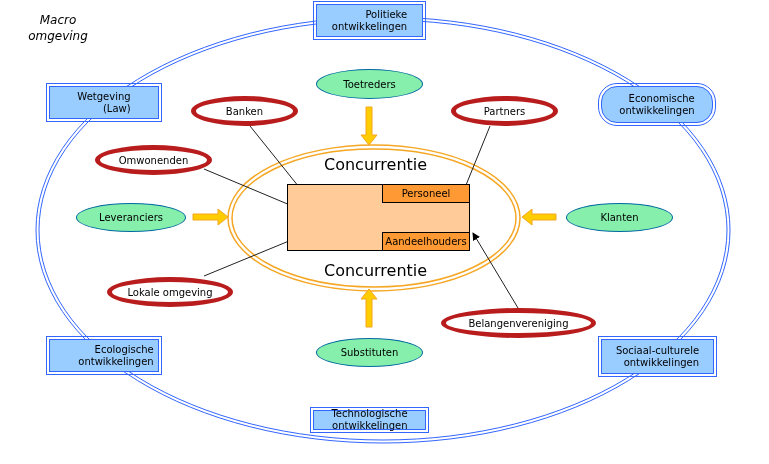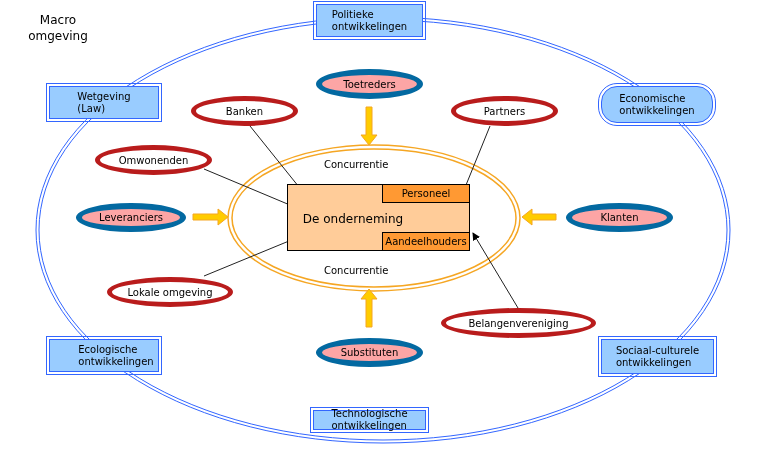--- a/index.html
+++ b/index.html
@@ -1,32 +1,32 @@
 <!DOCTYPE html>
 <html><head>
   <meta charset="utf-8">
   <style>
     html, body { margin: 0; padding: 0; background: #ffffff; }
     body { width: 769px; height: 464px; position: relative; overflow: hidden;
            font-family: "DejaVu Sans", sans-serif; }
     #canvas { position: absolute; left: 0; top: 0; }
-    .lbl { position: absolute; font-size: 10px; color: #000; text-align: left;
+    .lbl { position: absolute; font-size: 16px; color: #000; text-align: right;
            line-height: 12px; white-space: nowrap; }
     .macro { position: absolute; left: 18px; top: 12px; width: 80px; font-size: 12px;
-             line-height: 16px; text-align: center; color: #000; }
+             font-style: italic; line-height: 16px; text-align: center; color: #000; }
     .bluebox { position: absolute; box-sizing: border-box; background: #99ccff;
                border: 1px solid #3366ff; outline: 1px solid #3366ff; outline-offset: 2px;
                display: flex; align-items: center; justify-content: center;
-               font-size: 10px; line-height: 12px; text-align: left; color: #000;
+               font-size: 10px; line-height: 12px; text-align: right; color: #000;
                white-space: pre-line; }
     .oval { position: absolute; box-sizing: border-box; border-radius: 50%;
             display: flex; align-items: center; justify-content: center;
             font-size: 10px; color: #000; white-space: nowrap; }
     .white-oval { background: #fff; border: 5px solid #b91c1c; }
-    .yellow-oval { background: #fca5a5; border: 6px solid #0369a1; }
+    .yellow-oval { background: #86efac; border: 1px solid #0369a1; }
     .core { position: absolute; left: 287px; top: 184px; width: 183px; height: 67px;
             box-sizing: border-box; background: #ffcc99; border: 1px solid #000; }
     .core-title { position: absolute; left: 0; width: 130px; top: 27px; text-align: center;
                   font-size: 12px; color: #000; }
     .tag { position: absolute; right: -1px; width: 88px; height: 19px; box-sizing: border-box;
            background: #ff9933; border: 1px solid #000; font-size: 10px;
            display: flex; align-items: center; justify-content: center; color: #000; }
   </style>
 </head>
 <body>
@@ -88,16 +88,15 @@
 
 <div class="oval yellow-oval" style="left:316px;top:69px;width:107px;height:30px;">Toetreders</div>
 <div class="oval yellow-oval" style="left:76px;top:203px;width:110px;height:29px;">Leveranciers</div>
 <div class="oval yellow-oval" style="left:566px;top:203px;width:107px;height:29px;">Klanten</div>
 <div class="oval yellow-oval" style="left:316px;top:338px;width:107px;height:29px;">Substituten</div>
 
 <div class="lbl" style="left:324px;top:159px;width:100px;">Concurrentie</div>
 <div class="lbl" style="left:324px;top:265px;width:100px;">Concurrentie</div>
 
 <div class="core">
-  <div class="core-title">De onderneming</div>
   <div class="tag" style="top:-1px;">Personeel</div>
   <div class="tag" style="bottom:-1px;">Aandeelhouders</div>
 </div>
 
 </body></html>

